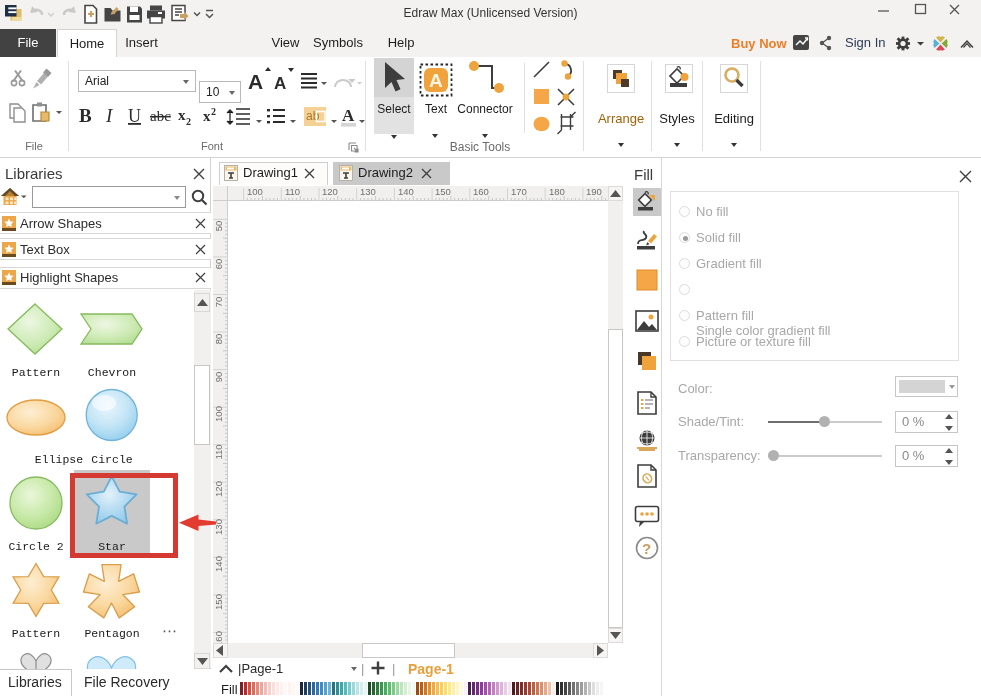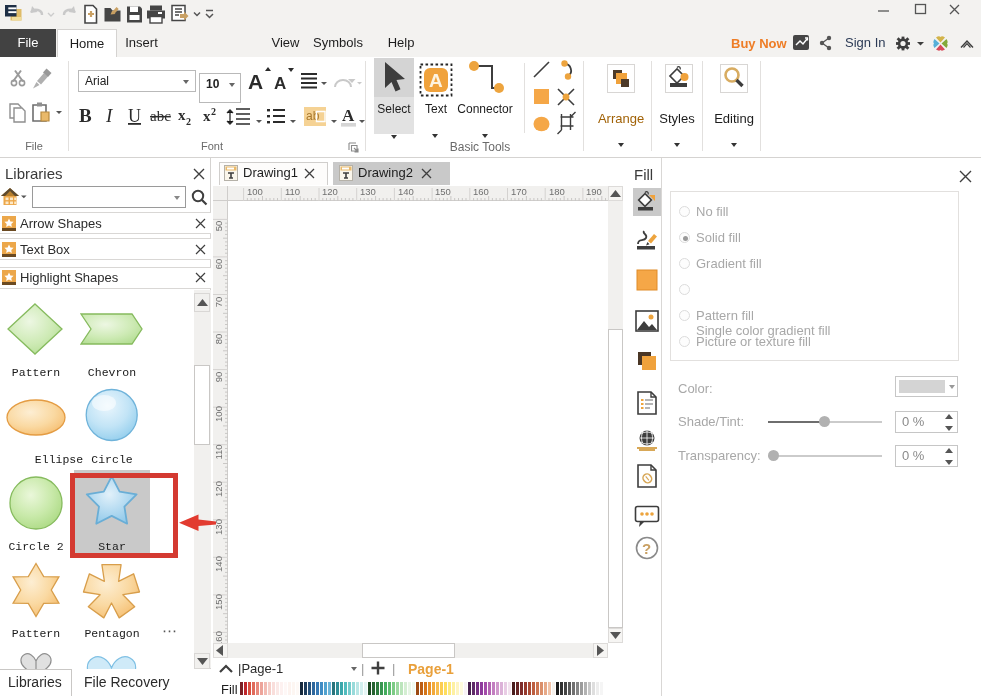--- a/index.html
+++ b/index.html
@@ -73,20 +73,21 @@
       <rect x="147" y="10.5" width="18" height="8" fill="#454545"></rect>
       <rect x="150" y="16.5" width="12" height="6.5" fill="#fff" stroke="#454545" stroke-width="1.4"></rect>
       <rect x="158" y="12" width="4" height="2" fill="#fff"></rect>
 
       <rect x="172" y="5.5" width="13" height="15" fill="#fff" stroke="#454545" stroke-width="1.5"></rect>
       <path d="M175 9 h7 M175 12 h7 M175 15 h4" stroke="#454545" stroke-width="1.4"></path>
       <path d="M180 14 h4 v-2.5 l4.5 4.5 -4.5 4.5 v-2.5 h-4 z" fill="#c9a063"></path>
       <path d="M194 12.5 l3 3 3 -3" stroke="#555" stroke-width="1.5" fill="none"></path>
       <path d="M206 10.5 h7 M206 14 l3.5 3.5 3.5 -3.5" stroke="#555" stroke-width="1.5" fill="none"></path>
     </svg>
+    <div id="title-text">Edraw Max (Unlicensed Version)</div>
     <svg class="abs" style="right:0;top:0" width="110" height="20" viewBox="0 0 110 20">
       <path d="M7 11 h11" stroke="#555" stroke-width="1.3"></path>
       <rect x="44.5" y="4.5" width="10" height="9" fill="none" stroke="#555" stroke-width="1.3"></rect>
       <path d="M79 5 l9 9 M88 5 l-9 9" stroke="#555" stroke-width="1.3"></path>
     </svg>
   </div>
   <div id="menubar">
     <div class="menu-item" id="m-file">File</div>
     <div class="menu-item" id="m-home">Home</div>
     <div class="menu-item" style="left:117px;width:49px;">Insert</div>
@@ -159,21 +160,21 @@
       <g>
         <path d="M33 48 h13 v16 h-13 z" fill="#fff" stroke="#6e6e6e" stroke-width="1.6"></path>
         <rect x="37" y="45.5" width="5" height="4" fill="#8f8f8f"></rect>
         <path d="M41 55 h8 v9 h-8 z" fill="#e9b96a" stroke="#b88a3e" stroke-width="1.2"></path>
       </g>
       <path d="M56 54 l3 3 3 -3" fill="#555"></path>
     </svg>
     <div class="rlabel" style="left:10px;top:83px;width:48px;">File</div>
 
     <div class="combo" style="left:78px;top:13px;width:118px;height:22px;line-height:20px;padding-left:6px;">Arial<span class="caret" style="position:absolute;right:6px;top:9px;"></span></div>
-    <div class="combo" style="left:199px;top:16px;width:42px;height:30px;line-height:20px;padding-left:6px;font-weight:bold;">10<span class="caret" style="position:absolute;right:5px;top:9px;"></span></div>
+    <div class="combo" style="left:199px;top:24px;width:42px;height:22px;line-height:20px;padding-left:6px;">10<span class="caret" style="position:absolute;right:5px;top:9px;"></span></div>
     <svg class="abs" style="left:245px;top:8px" width="120" height="32" viewBox="0 0 120 32">
       <text x="3" y="24" font-size="21" font-weight="bold" fill="#2b2b2b" font-family="Liberation Sans">A</text>
       <path d="M20 6 l3 -4 3 4" fill="#2b2b2b"></path>
       <text x="29" y="24" font-size="17" font-weight="bold" fill="#2b2b2b" font-family="Liberation Sans">A</text>
       <path d="M43 3 l3 4 3 -4" fill="#2b2b2b"></path>
       <g stroke="#2b2b2b" stroke-width="2">
         <path d="M56 9 h16 M56 13.5 h16 M56 18 h16 M56 22.5 h16"></path>
       </g>
       <path d="M76 17 l3 3 3 -3" fill="#555"></path>
       <path d="M90 22 a8 7 0 0 1 16 0" stroke="#c9c9c9" stroke-width="2" fill="none"></path>

